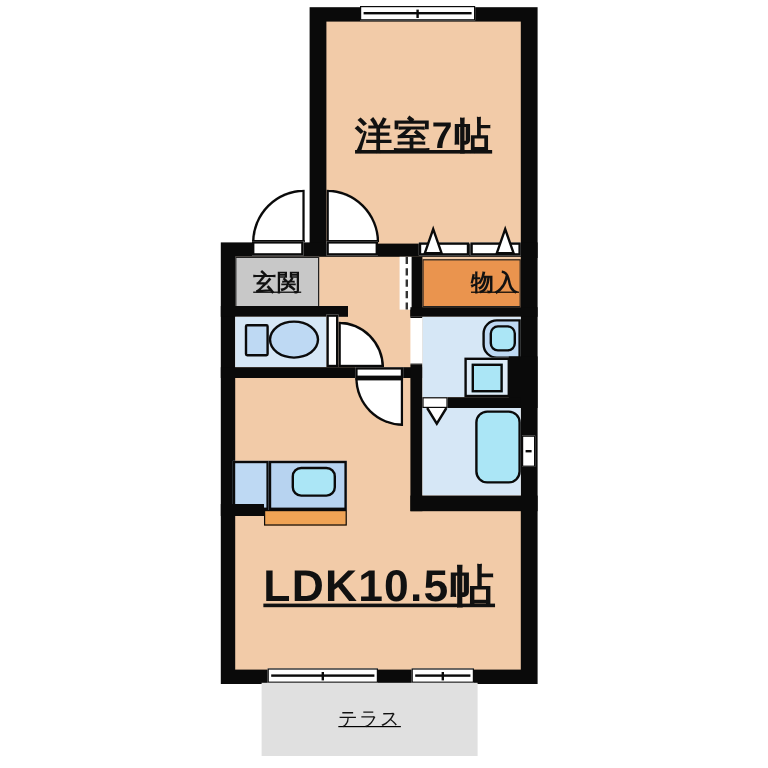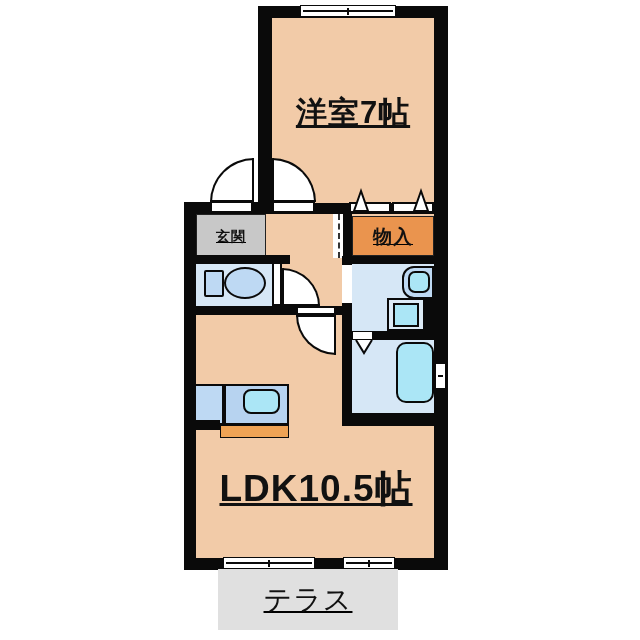--- a/index.html
+++ b/index.html
@@ -35,38 +35,38 @@
 
   <div class="abs floor" style="left:272px;top:18px;width:162px;height:185px;"></div>
   <div class="abs floor" style="left:196px;top:214px;width:238px;height:344px;"></div>
 
   <div class="abs win" style="left:300px;top:5px;width:96px;height:12px;">
     <div class="h-rail"></div>
     <div class="v-tick"></div>
   </div>
 
   <div class="abs" style="left:196px;top:214px;width:70px;height:44px;background:var(--entrance-gray);border:1px solid #222;display:flex;align-items:center;justify-content:center;">
-    <span class="room-label" style="font-size:14px;">玄関</span>
+    <span class="room-label" style="font-size:19px;">玄関</span>
   </div>
 
   <div class="abs arc" style="left:210px;top:158px;width:44px;height:44px;border-radius:100% 0 0 0;"></div>
   <div class="abs door-bar" style="left:210px;top:201px;width:43px;height:12px;"></div>
 
   <div class="abs arc" style="left:272px;top:158px;width:44px;height:44px;border-radius:0 100% 0 0;"></div>
   <div class="abs door-bar" style="left:272px;top:201px;width:43px;height:12px;"></div>
 
   <div class="abs door-bar" style="left:349px;top:202px;width:42px;height:11px;"></div>
   <div class="abs door-bar" style="left:392px;top:202px;width:42px;height:11px;"></div>
 
   <div class="abs wall" style="left:342px;top:214px;width:10px;height:50px;"></div>
   <div class="abs whitefill" style="left:333px;top:214px;width:10px;height:44px;">
     <div class="dash-line"></div>
   </div>
   <div class="abs" style="left:352px;top:216px;width:82px;height:40px;background:var(--storage-orange);border:1px solid #222;display:flex;align-items:center;justify-content:center;">
-    <span class="room-label" style="font-size:19px;">物入</span>
+    <span class="room-label" style="font-size:19px;padding-left:39px;">物入</span>
   </div>
   <div class="abs wall" style="left:342px;top:256px;width:106px;height:8px;"></div>
 
   <div class="abs wall" style="left:184px;top:255px;width:106px;height:9px;"></div>
   <div class="abs wet" style="left:196px;top:264px;width:76px;height:42px;"></div>
   <div class="abs fixture" style="left:204px;top:270px;width:20px;height:27px;background:var(--fixture-blue);border-radius:2px;"></div>
   <div class="abs fixture" style="left:224px;top:267px;width:42px;height:32px;background:var(--fixture-blue);border-radius:50%;"></div>
   <div class="abs door-bar" style="left:272px;top:262px;width:10px;height:44px;"></div>
   <div class="abs arc" style="left:282px;top:268px;width:38px;height:38px;border-radius:0 100% 0 0;"></div>
   <div class="abs wall" style="left:184px;top:306px;width:112px;height:9px;"></div>
@@ -106,21 +106,21 @@
   <div class="abs win" style="left:223px;top:557px;width:92px;height:12px;">
     <div class="h-rail"></div>
     <div class="v-tick"></div>
   </div>
   <div class="abs win" style="left:343px;top:557px;width:52px;height:12px;">
     <div class="h-rail"></div>
     <div class="v-tick"></div>
   </div>
 
   <div class="abs" style="left:218px;top:569px;width:180px;height:61px;background:var(--terrace-gray);display:flex;align-items:center;justify-content:center;">
-    <span class="room-label" style="font-size:28px;font-weight:500;">テラス</span>
+    <span class="room-label" style="font-size:16px;font-weight:500;">テラス</span>
   </div>
 
   <svg width="640" height="640" style="position:absolute;left:0;top:0;pointer-events:none;">
     <polygon points="361,191 354,211 368,211" fill="#ffffff" stroke="#0a0a0a" stroke-width="2"></polygon>
     <polygon points="421,191 414,211 428,211" fill="#ffffff" stroke="#0a0a0a" stroke-width="2"></polygon>
     <polyline points="356,340 364,353 372,340" fill="#ffffff" stroke="#0a0a0a" stroke-width="2"></polyline>
   </svg>
 
 </div>
 

